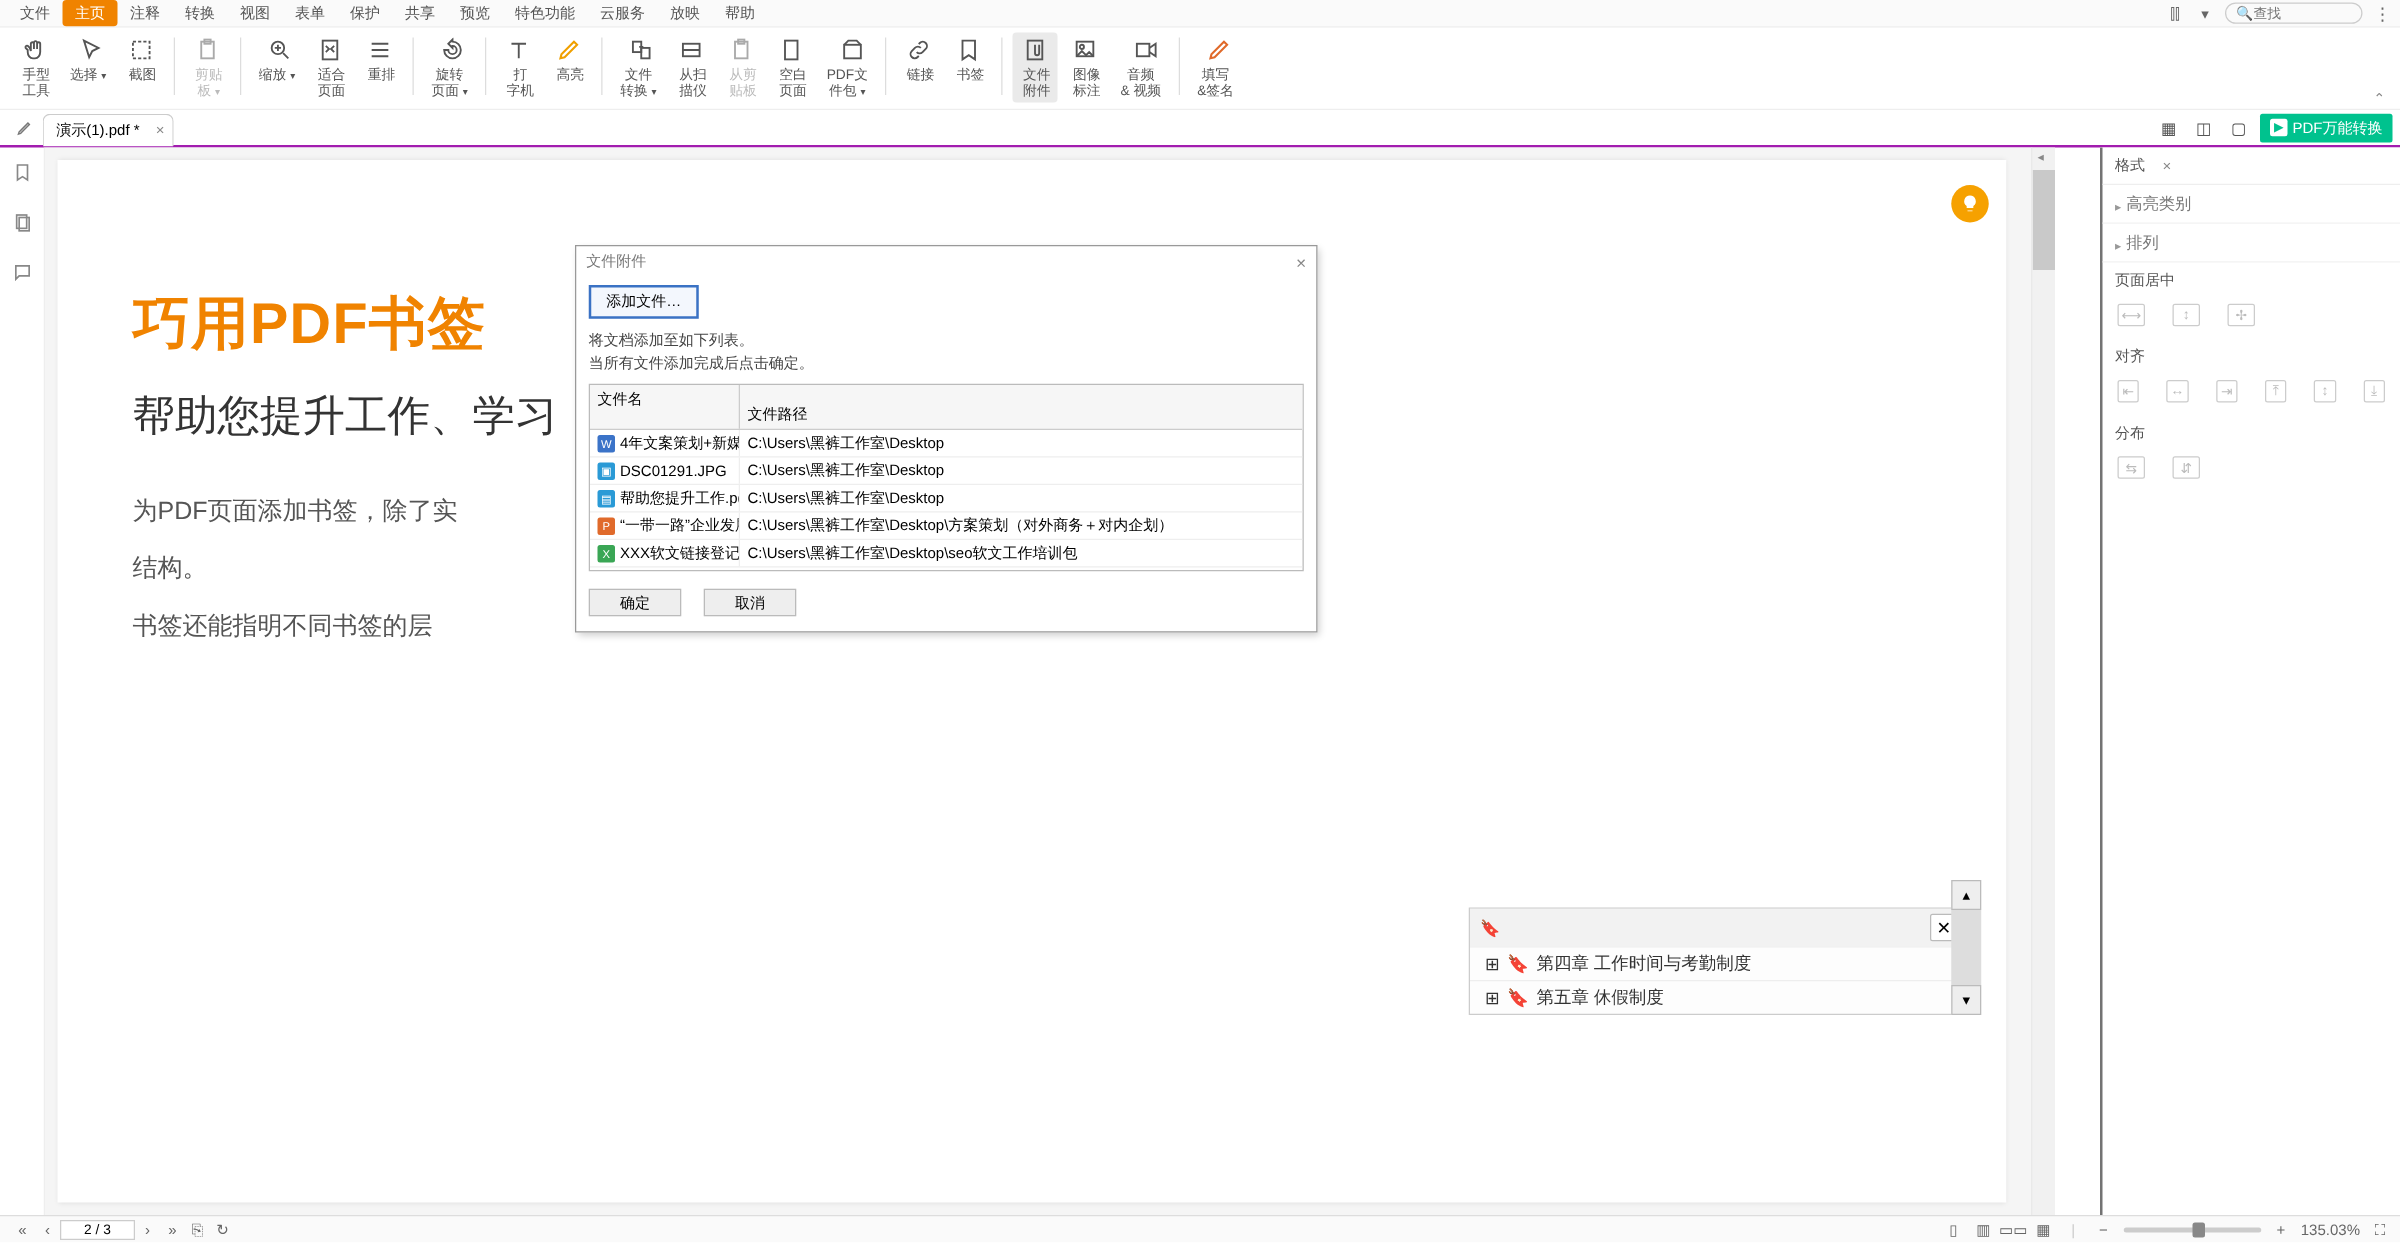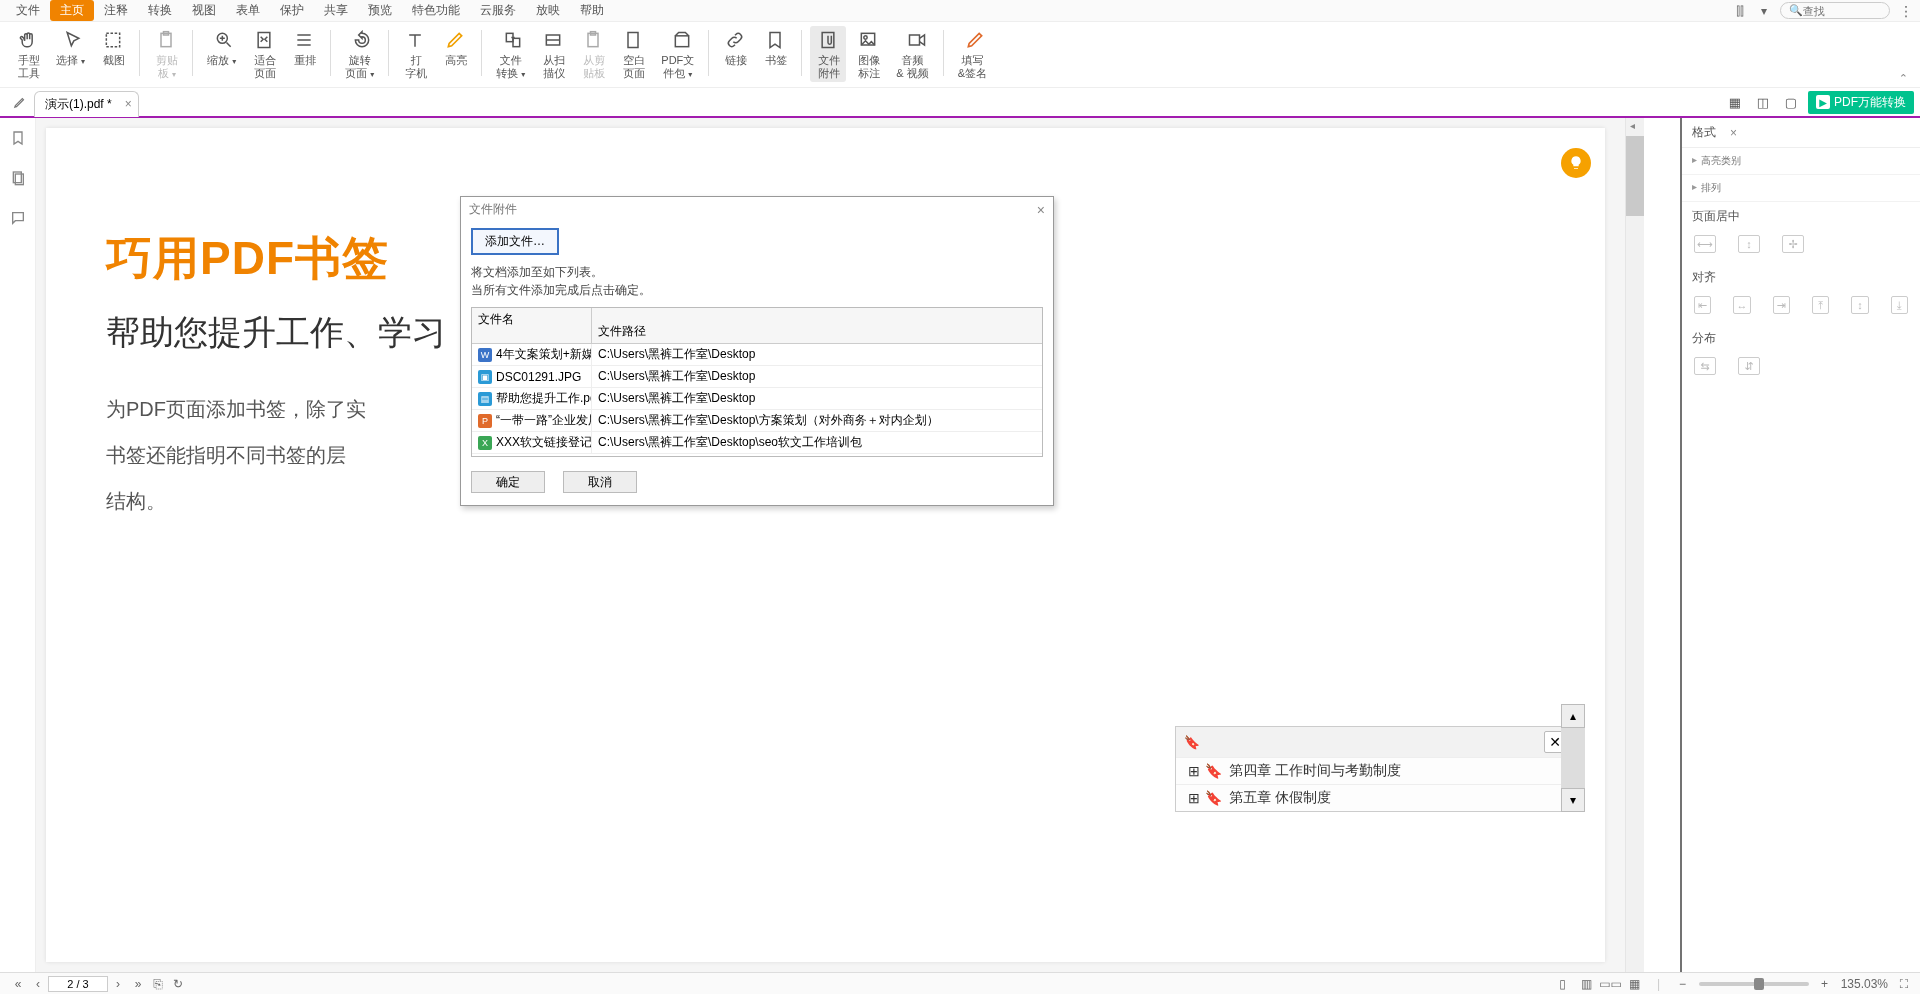--- a/index.html
+++ b/index.html
@@ -52,21 +52,21 @@
 .inset-scroll .sbtn { width:24px; height:24px; border:1px solid #bbb; background:#eee; display:flex; align-items:center; justify-content:center; font-size:12px; cursor:pointer;}
 .inset-scroll .strack { width:24px; height:60px; background:#ddd; }
 .scroll-gutter { width:18px; background:#f1f1f1; display:flex; flex-direction:column; }
 .scroll-thumb { width:100%; height:80px; background:#c9c9c9; margin-top:6px;}
 .scroll-left-arrow { width:10px; height:10px; align-self:center; color:#888; font-size:10px; margin-top:2px;}
 
 .right-panel { width:240px; border-left:2px solid #737373; background:#fff; font-size:12px; color:#555;margin-left:36px; }
 .rp-tab { display:flex; align-items:center; border-bottom:1px solid #eee; }
 .rp-tab .lbl { padding:6px 10px; }
 .rp-tab .close-x { margin-left:4px; cursor:pointer; color:#888; }
-.rp-section-head { padding: 6px 10px; color:#777; font-size:10px; border-bottom:1px solid #f2f2f2; display:flex;align-items:flex-start;gap:4px;}
+.rp-section-head { padding: 6px 10px; color:#777; font-size:13px; border-bottom:1px solid #f2f2f2; display:flex;align-items:flex-end;gap:4px;}
 .rp-section-head::before { content:"▸"; font-size:10px; color:#999;}
 .rp-sub { padding: 6px 10px; font-size:12px; }
 .rp-icon-row { display:flex; gap:22px; padding: 4px 12px 10px 12px; color:#bbb; }
 .rp-icon-row .slot { width:22px; height:18px; border:1px solid #ccc; border-radius:2px; display:flex; align-items:center; justify-content:center; font-size:11px;}
 
 
 .status-bar { height:22px; border-top:1px solid #ddd; display:flex; align-items:center; font-size:12px; color:#666; padding: 0 8px; background:#fafafa;}
 .status-bar .sbtn { width:20px; display:flex; justify-content:center; cursor:pointer; }
 .status-right { margin-left:auto; display:flex; align-items:center; gap:8px; }
 .zoom-slider { width:110px; height:4px; background:#ccc; position:relative; border-radius:2px;}
@@ -361,22 +361,22 @@
     <div class="page-paper">
       <div class="idea-bulb">
         <svg width="16" height="16" viewBox="0 0 24 24" fill="#fff">
             <path d="M9 21h6v-1H9v1zm3-19a7 7 0 00-4 12.7V17h8v-2.3A7 7 0 0012 2z"></path>
           </svg>
       </div>
       <div class="page-title">巧用PDF书签</div>
       <div class="page-sub">帮助您提升工作、学习</div>
       <div class="page-body">
         <div>为PDF页面添加书签，除了实</div>
+        <div>结构。</div>
         <div>书签还能指明不同书签的层</div>
-        <div>结构。</div>
       </div>
 
       <div class="bookmark-inset">
         <div class="bi-head">
           <span>🔖</span>
           <span class="bi-close">✕</span>
         </div>
         <div class="bi-row">
           <span>⊞</span>
           <span>🔖</span>

